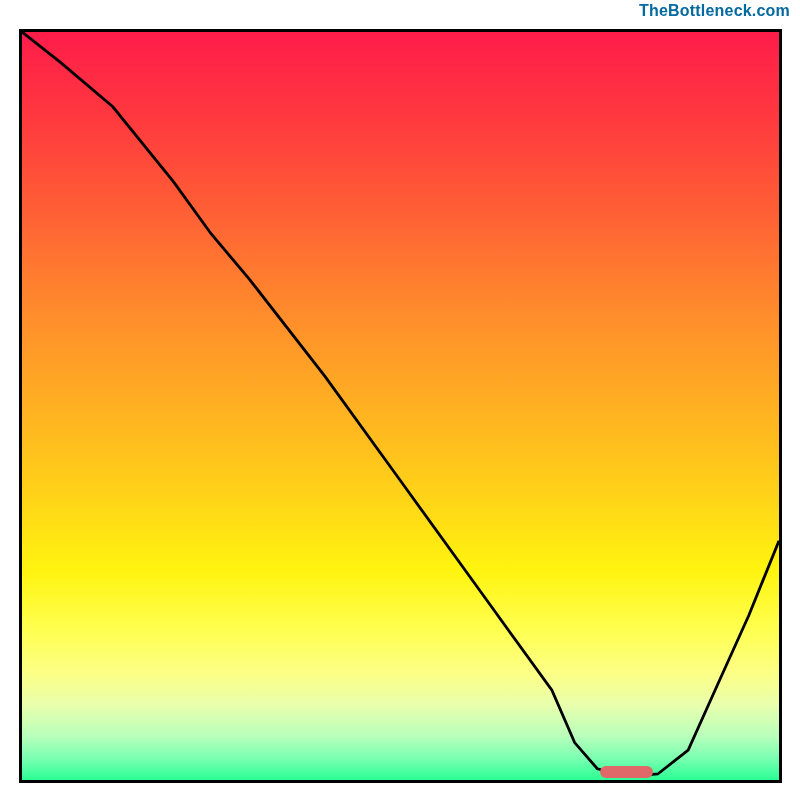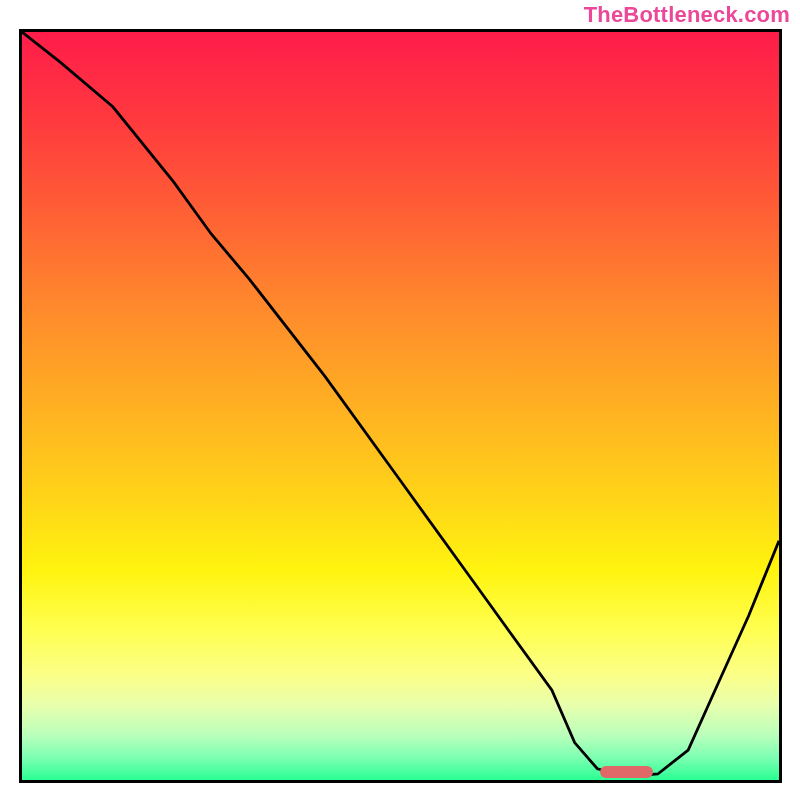--- a/index.html
+++ b/index.html
@@ -13,23 +13,23 @@
   }
   .container {
     position: relative;
     width: 800px;
     height: 800px;
   }
   .watermark {
     position: absolute;
     top: 2px;
     right: 10px;
-    font-size: 22px;
+    font-size: 16px;
     font-weight: bold;
-    color: #ec4899;
+    color: #0369a1;
     letter-spacing: 0.2px;
     z-index: 5;
   }
   .plot-frame {
     position: absolute;
     left: 19px;
     top: 29px;
     width: 763px;
     height: 754px;
     border: 3.5px solid #000;

